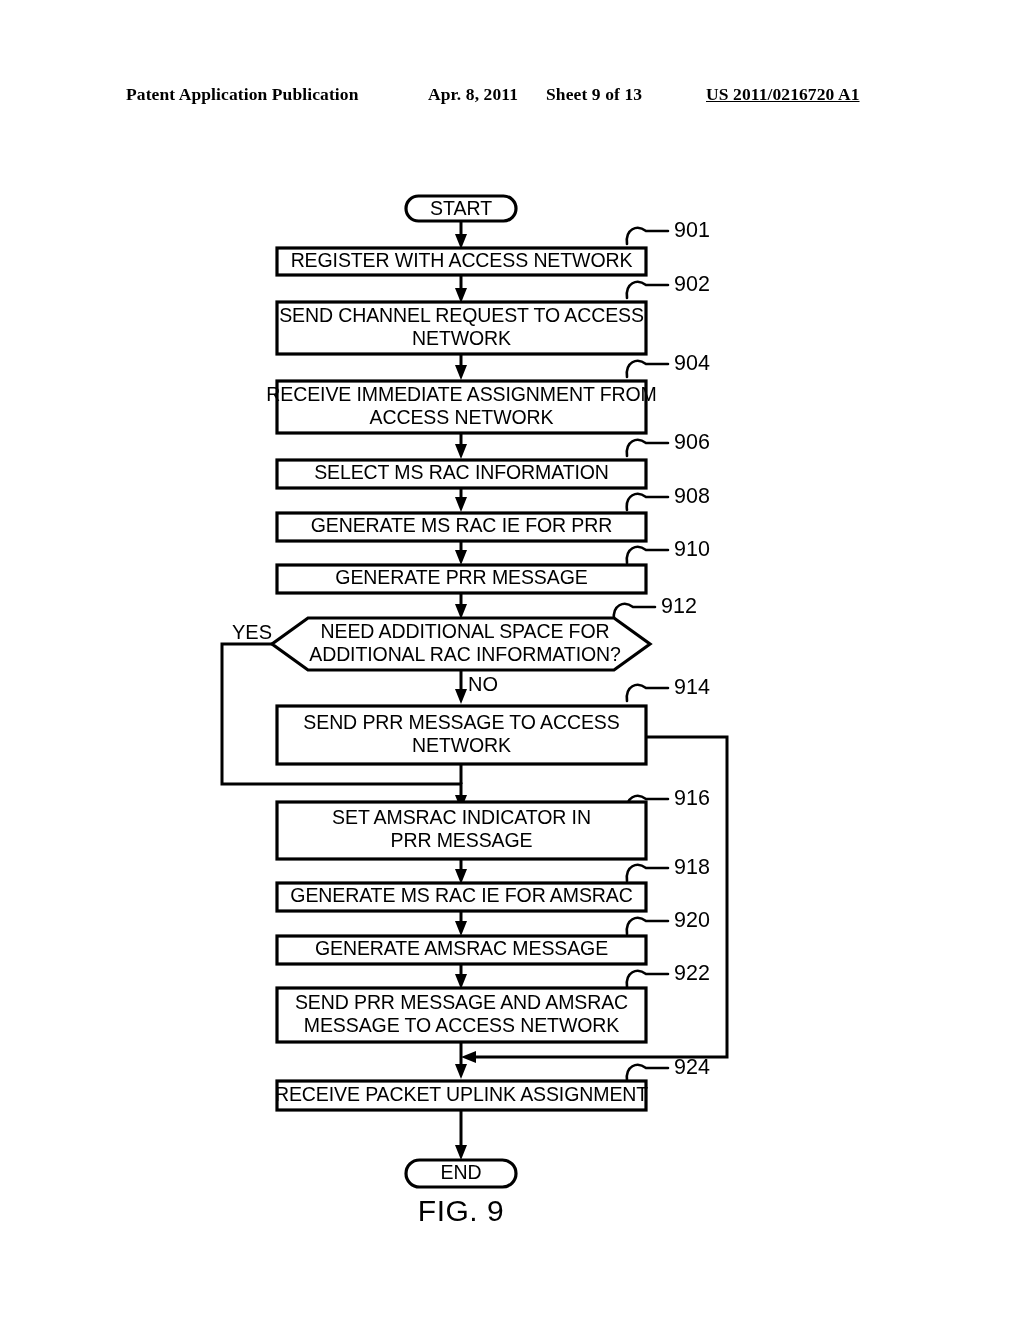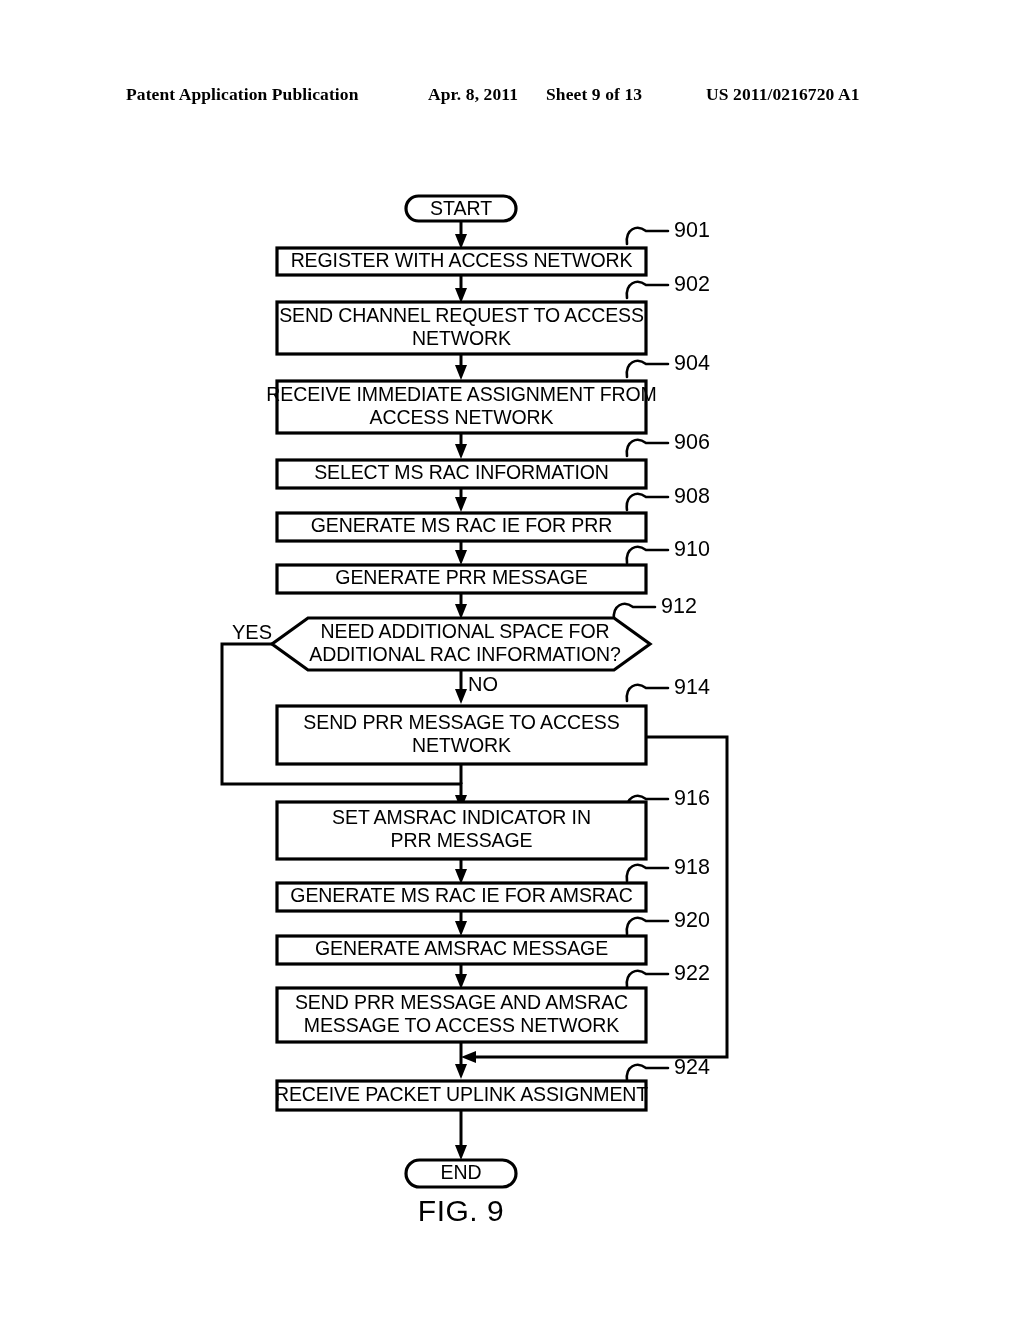--- a/index.html
+++ b/index.html
@@ -27,21 +27,21 @@
     font-family: "Liberation Serif", serif;
     font-weight: bold;
     font-size: 17.5px;
     color: #000000;
     letter-spacing: 0.1px;
     white-space: nowrap;
   }
   #patent-header .hdr-pub  { position: absolute; left: 126px; }
   #patent-header .hdr-date { position: absolute; left: 428px; }
   #patent-header .hdr-sheet{ position: absolute; left: 546px; }
-  #patent-header .hdr-num  { position: absolute; left: 706px; }
+  #patent-header .hdr-num  { position: absolute; left: 706px; text-decoration: underline; }
 
   
   #figure {
     position: absolute;
     left: 0;
     top: 0;
     width: 1024px;
     height: 1156px;
   }
   #flow-svg {

